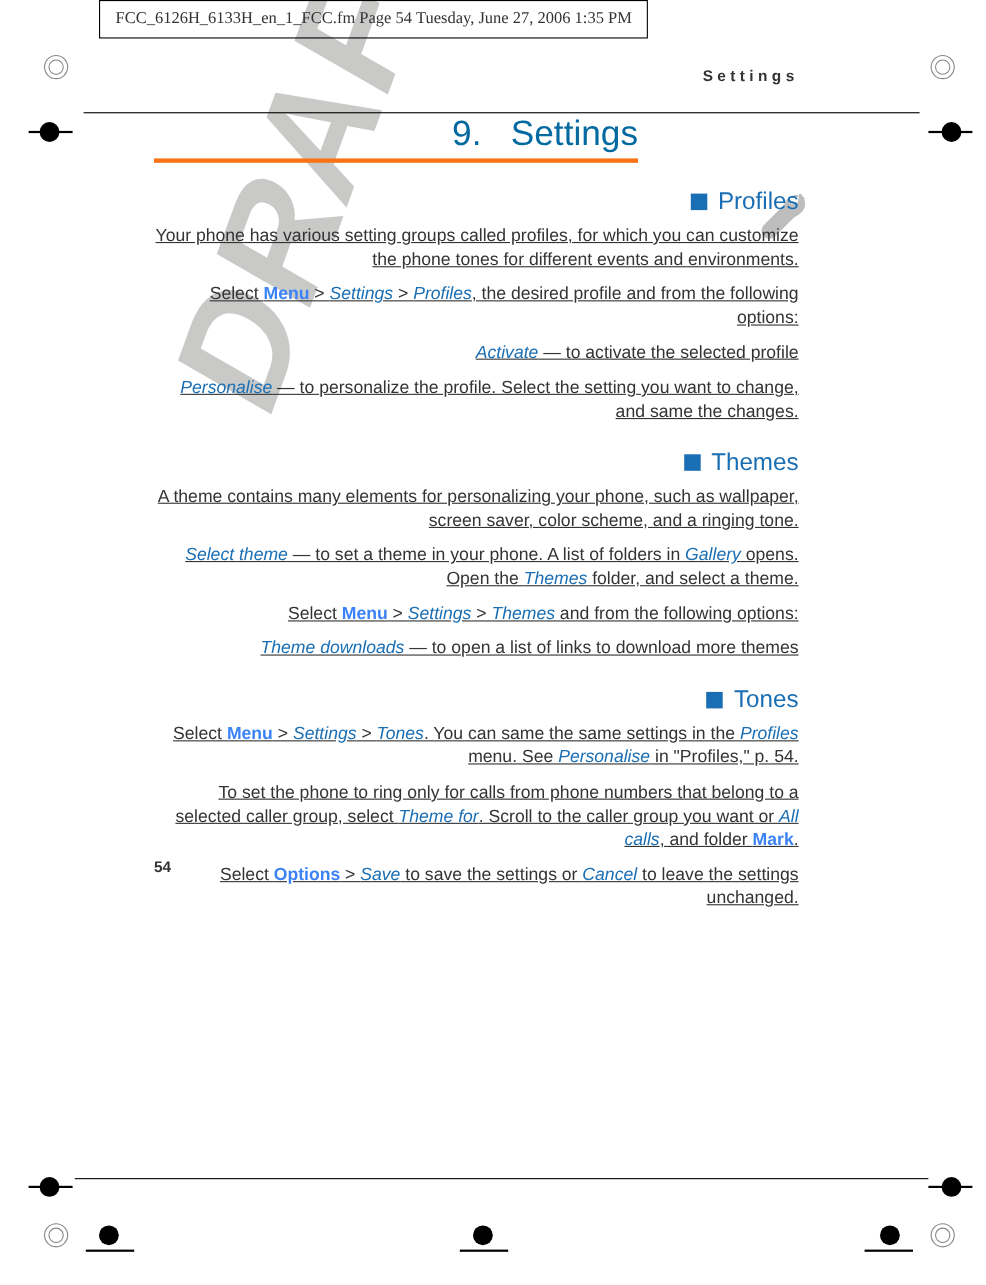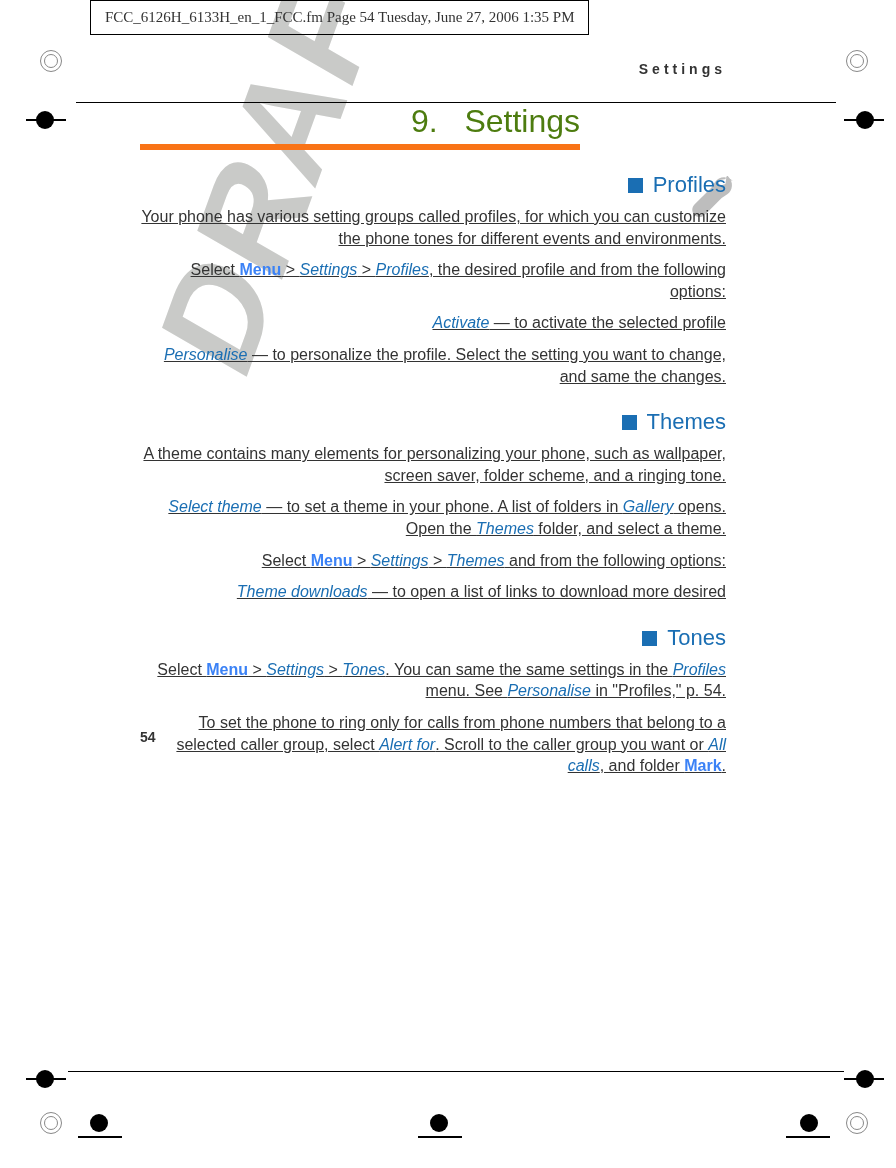--- a/index.html
+++ b/index.html
@@ -44,23 +44,23 @@
     text-align: right;
   }
   .running-head {
     font-size: 14px;
     letter-spacing: 4px;
     font-weight: bold;
     margin-bottom: 26px;
   }
   .chapter-title {
     font-size: 32px;
-    color: #4d7c0f;
+    color: #0369a1;
     font-weight: normal;
-    border-bottom: 6px solid #f97316;
+    border-bottom: 4px solid #f97316;
     padding-bottom: 4px;
     margin: 0 0 18px 0;
     font-family: Arial, Helvetica, sans-serif;
     width: 440px;
   }
   .chapter-title .num { display:inline; }
   .section-title {
     font-size: 22px;
     color: #1a6eb3;
     font-weight: normal;
@@ -158,35 +158,36 @@
 
   <p><span>Select </span><span class="menu">Menu</span><span> &gt; </span><span class="link">Settings</span><span> &gt; </span><span class="link">Profiles</span><span>, the desired profile and from the following options:</span></p>
 
   <p><span class="link">Activate</span><span> — to activate the selected profile</span></p>
 
   <p><span class="link">Personalise</span><span> — to personalize the profile. Select the setting you want to change, and same the changes.</span></p>
 
 
   <div class="section-title"><span class="sq"></span><span>Themes</span></div>
 
-  <p>A theme contains many elements for personalizing your phone, such as wallpaper, screen saver, folder scheme, and a ringing tone.</p>
+  <p>A theme contains many elements for personalizing your phone, such as wallpaper, screen saver, color scheme, and a ringing tone.</p>
 
   <p><span class="link">Select theme</span><span> — to set a theme in your phone. A list of folders in </span><span class="link">Gallery</span><span> opens. Open the </span><span class="link">Themes</span><span> folder, and select a theme.</span></p>
 
   <p><span>Select </span><span class="menu">Menu</span><span> &gt; </span><span class="link">Settings</span><span> &gt; </span><span class="link">Themes</span><span> and from the following options:</span></p>
 
-  <p><span class="link">Theme downloads</span><span> — to open a list of links to download more desired</span></p>
+  <p><span class="link">Theme downloads</span><span> — to open a list of links to download more themes</span></p>
 
   <div class="section-title"><span class="sq"></span><span>Tones</span></div>
 
 
   <p><span>Select </span><span class="menu">Menu</span><span> &gt; </span><span class="link">Settings</span><span> &gt; </span><span class="link">Tones</span><span>. You can same the same settings in the </span><span class="link">Profiles</span><span> menu. See </span><span class="link">Personalise</span><span> in "Profiles," p. 54.</span></p>
 
-  <p><span>To set the phone to ring only for calls from phone numbers that belong to a selected caller group, select </span><span class="link">Alert for</span><span>. Scroll to the caller group you want or </span><span class="link">All calls</span><span>, and folder </span><span class="menu">Mark</span><span>.</span></p>
-
+  <p><span>To set the phone to ring only for calls from phone numbers that belong to a selected caller group, select </span><span class="link">Theme for</span><span>. Scroll to the caller group you want or </span><span class="link">All calls</span><span>, and folder </span><span class="menu">Mark</span><span>.</span></p>
+
+  <p><span>Select </span><span class="menu">Options</span><span> &gt; </span><span class="link">Save</span><span> to save the settings or </span><span class="link">Cancel</span><span> to leave the settings unchanged.</span></p>
 </div>
 
 <div class="pagenum">54</div>
 
 <div style="position:absolute;bottom:96px;left:68px;right:52px;border-top:1px solid #000;"></div>
 
 
 <div style="position:absolute;bottom:36px;left:90px;width:18px;height:18px;border-radius:50%;background:#000;"></div>
 <div style="position:absolute;bottom:30px;left:78px;width:44px;height:2px;background:#000;"></div>
 <div style="position:absolute;bottom:36px;left:430px;width:18px;height:18px;border-radius:50%;background:#000;"></div>

